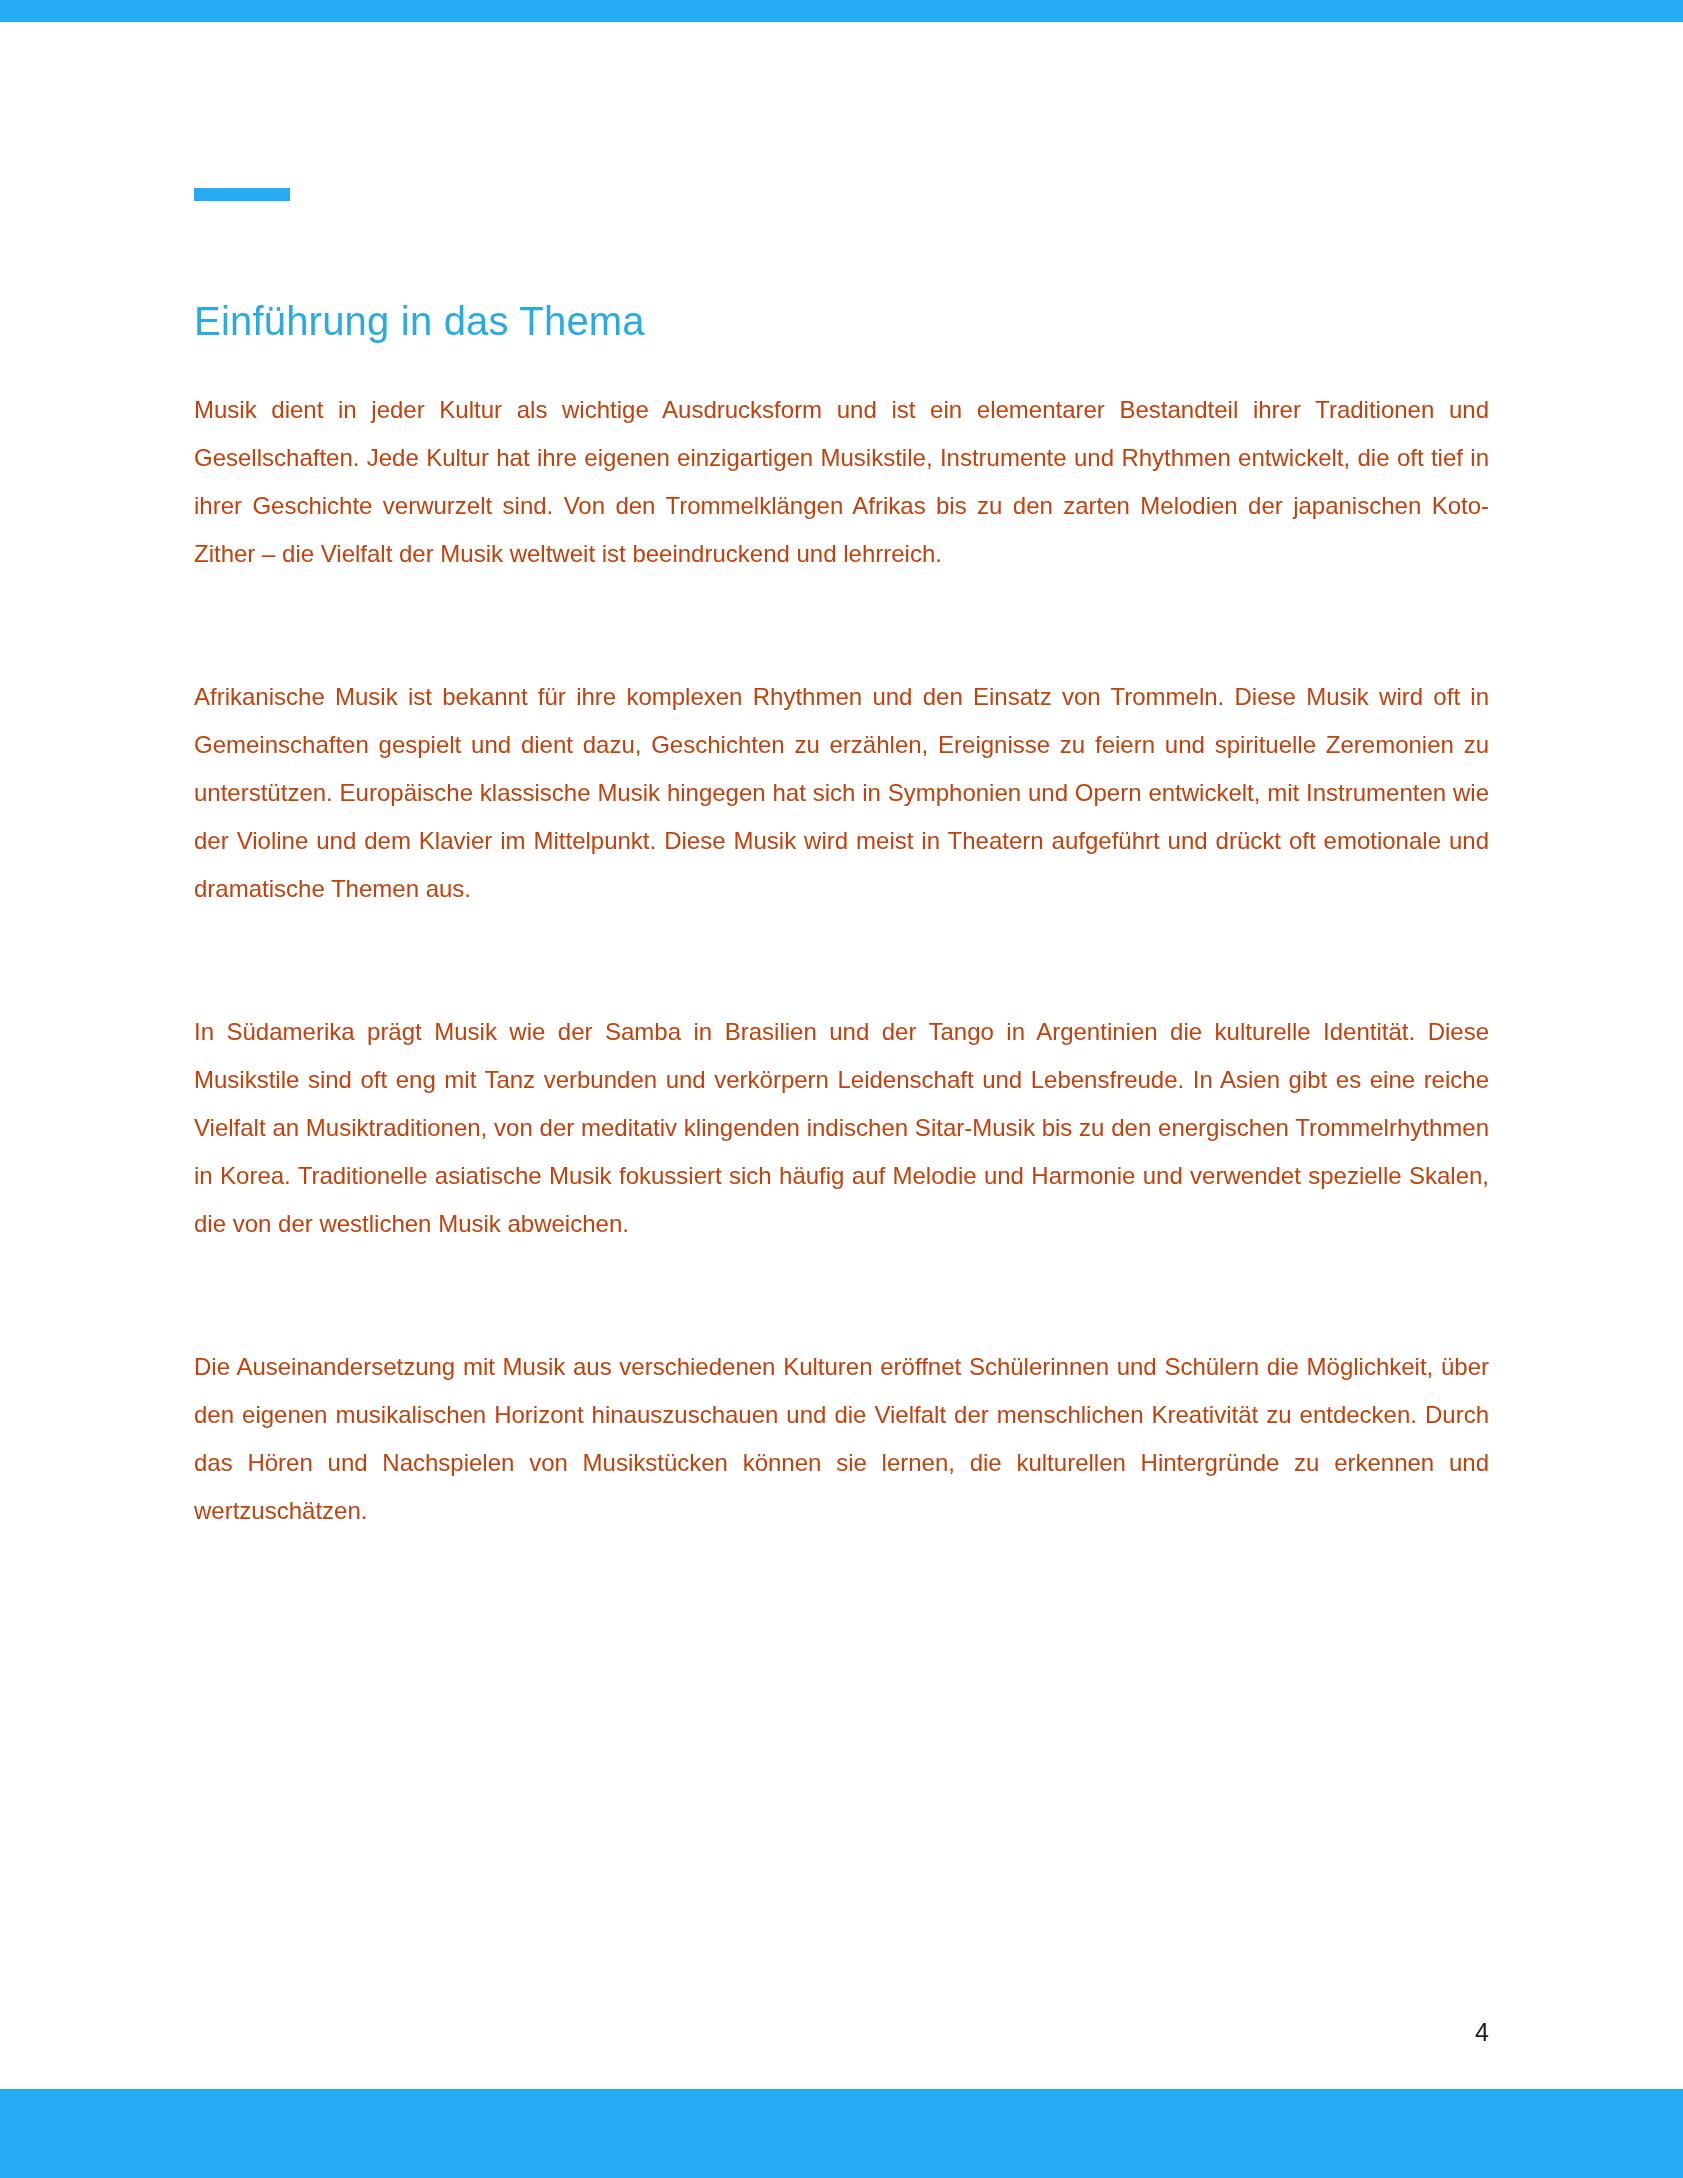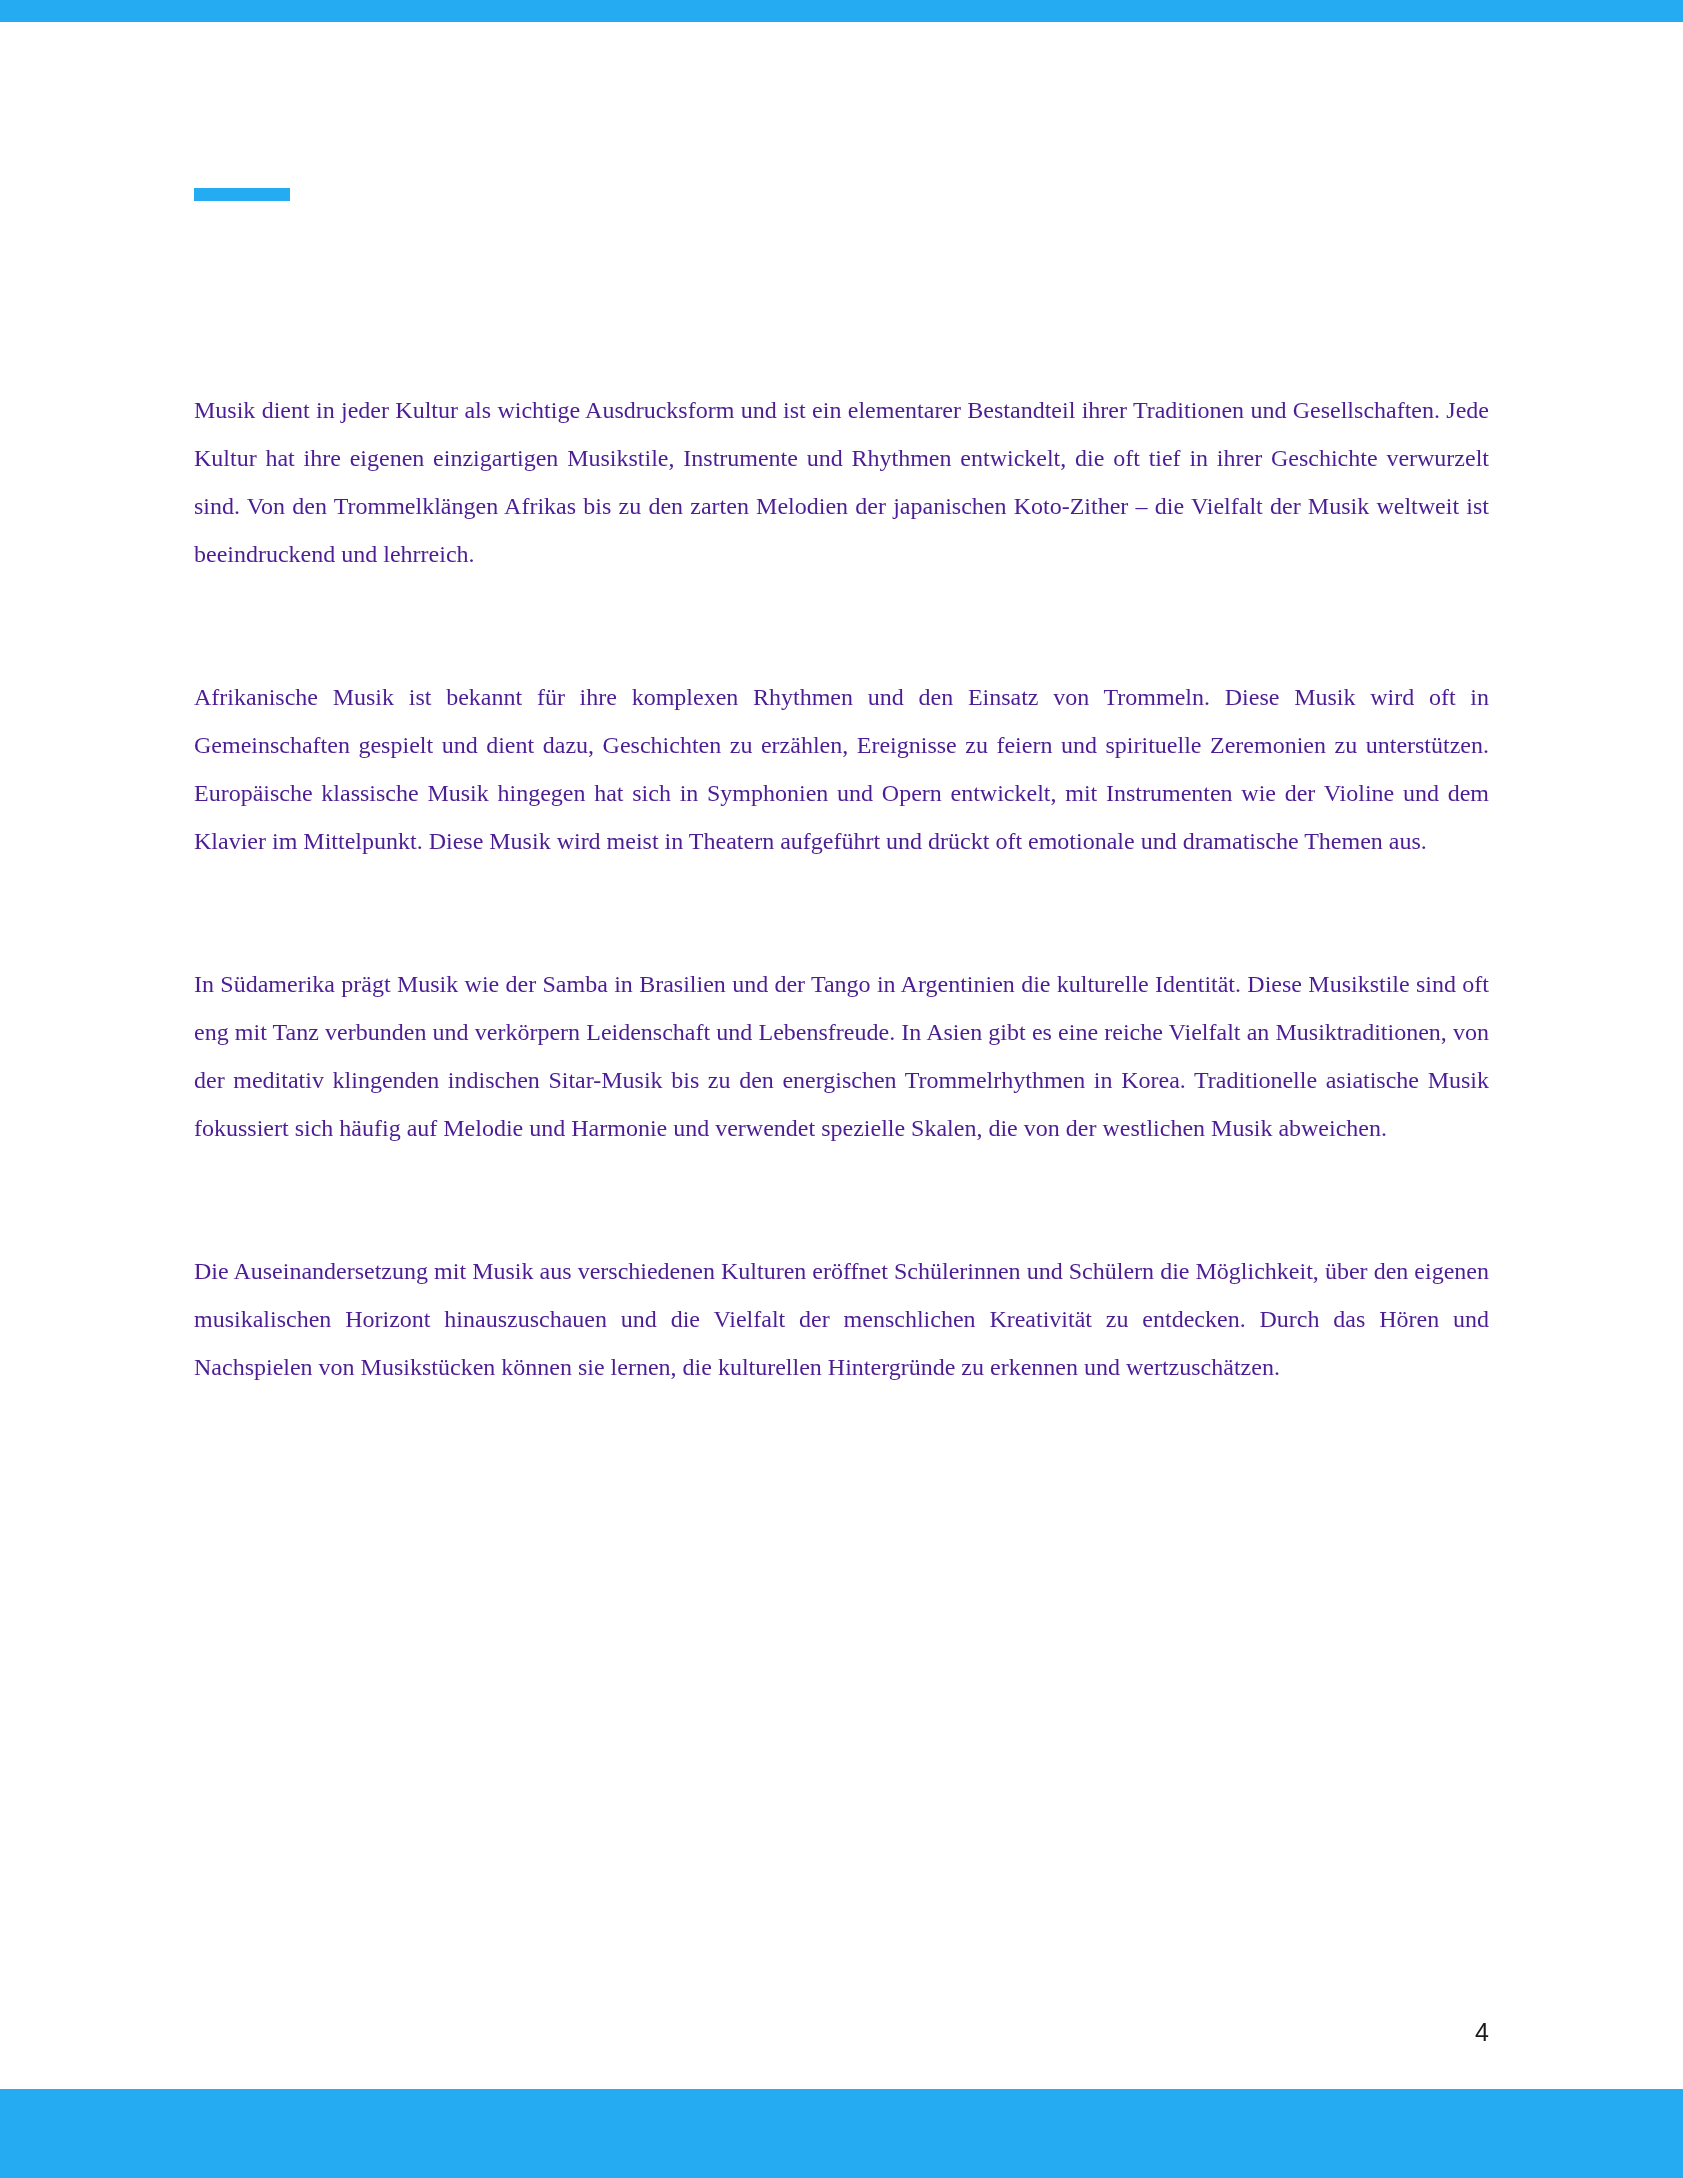--- a/index.html
+++ b/index.html
@@ -69,25 +69,25 @@
 
   .body-block {
     position: absolute;
     left: 194px;
     top: 386px;
     width: 1295px;
   }
 
   .body-paragraph {
     margin: 0 0 95px 0;
-    font-family: Liberation Serif, serif;
+    font-family: Liberation Sans, sans-serif;
     font-size: 24px;
     font-weight: 400;
     line-height: 48px;
-    color: #4c1d95;
+    color: #c2410c;
     text-align: justify;
     text-justify: inter-word;
     word-spacing: 0px;
   }
   .body-paragraph:last-child {
     margin-bottom: 0;
   }
 
   .page-number {
     position: absolute;
@@ -103,20 +103,21 @@
 </style>
 </head>
 <body>
 
 <div class="page">
 
   <div class="top-bar"></div>
 
   <div class="accent-rule"></div>
 
+  <h1 class="section-heading">Einführung in das Thema</h1>
 
   <div class="body-block">
     <p class="body-paragraph">Musik dient in jeder Kultur als wichtige Ausdrucksform und ist ein elementarer Bestandteil ihrer Traditionen und Gesellschaften. Jede Kultur hat ihre eigenen einzigartigen Musikstile, Instrumente und Rhythmen entwickelt, die oft tief in ihrer Geschichte verwurzelt sind. Von den Trommelklängen Afrikas bis zu den zarten Melodien der japanischen Koto-Zither – die Vielfalt der Musik weltweit ist beeindruckend und lehrreich.</p>
     <p class="body-paragraph">Afrikanische Musik ist bekannt für ihre komplexen Rhythmen und den Einsatz von Trommeln. Diese Musik wird oft in Gemeinschaften gespielt und dient dazu, Geschichten zu erzählen, Ereignisse zu feiern und spirituelle Zeremonien zu unterstützen. Europäische klassische Musik hingegen hat sich in Symphonien und Opern entwickelt, mit Instrumenten wie der Violine und dem Klavier im Mittelpunkt. Diese Musik wird meist in Theatern aufgeführt und drückt oft emotionale und dramatische Themen aus.</p>
     <p class="body-paragraph">In Südamerika prägt Musik wie der Samba in Brasilien und der Tango in Argentinien die kulturelle Identität. Diese Musikstile sind oft eng mit Tanz verbunden und verkörpern Leidenschaft und Lebensfreude. In Asien gibt es eine reiche Vielfalt an Musiktraditionen, von der meditativ klingenden indischen Sitar-Musik bis zu den energischen Trommelrhythmen in Korea. Traditionelle asiatische Musik fokussiert sich häufig auf Melodie und Harmonie und verwendet spezielle Skalen, die von der westlichen Musik abweichen.</p>
     <p class="body-paragraph">Die Auseinandersetzung mit Musik aus verschiedenen Kulturen eröffnet Schülerinnen und Schülern die Möglichkeit, über den eigenen musikalischen Horizont hinauszuschauen und die Vielfalt der menschlichen Kreativität zu entdecken. Durch das Hören und Nachspielen von Musikstücken können sie lernen, die kulturellen Hintergründe zu erkennen und wertzuschätzen.</p>
   </div>
 
   <div class="page-number">4</div>
 

